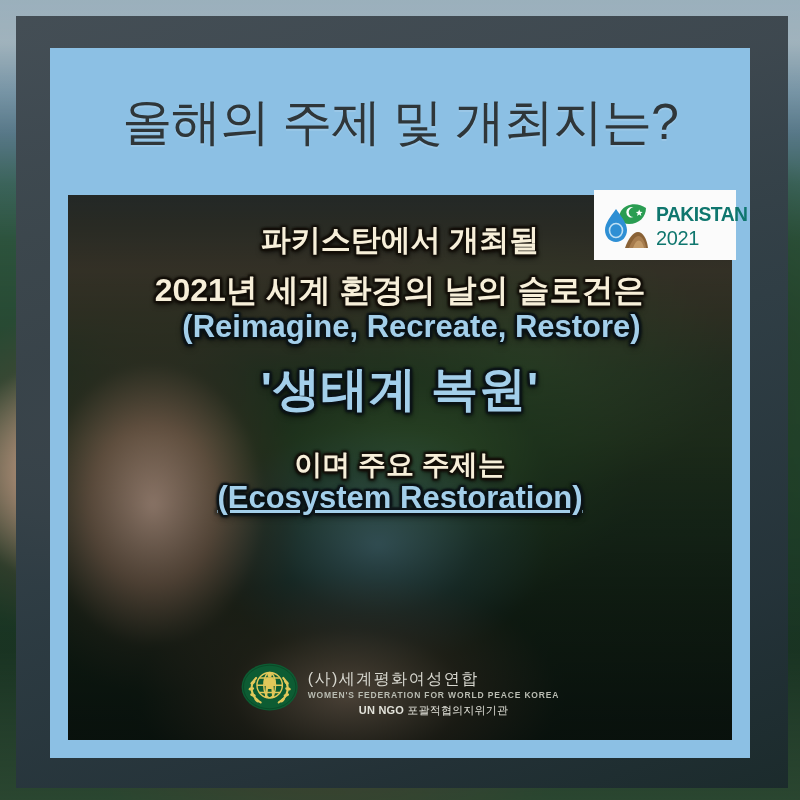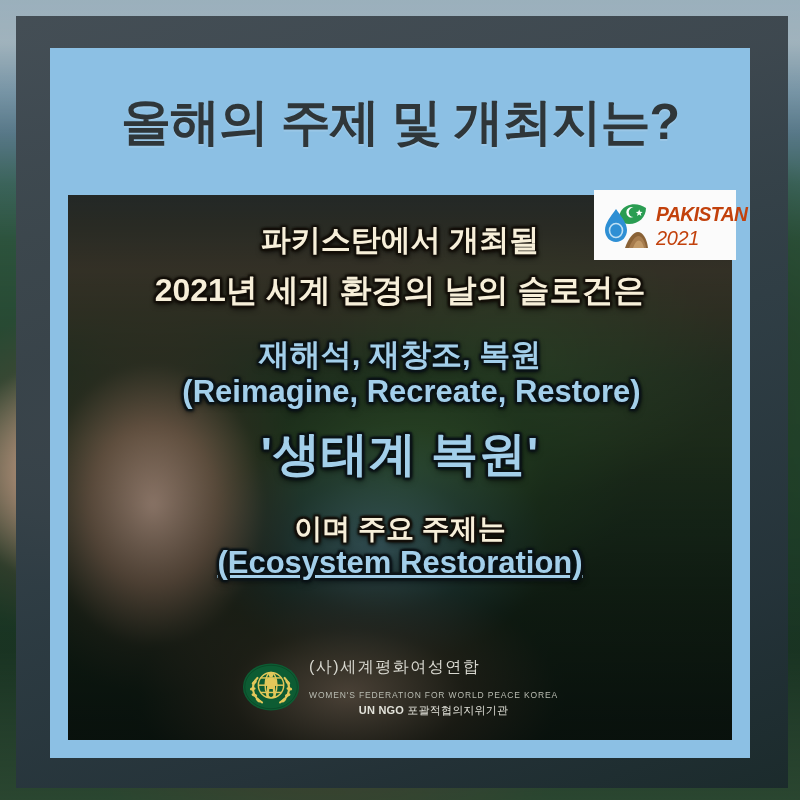--- a/index.html
+++ b/index.html
@@ -77,21 +77,21 @@
     left: 50px;
     top: 48px;
     width: 700px;
     height: 147px;
     display: flex;
     align-items: center;
     justify-content: center;
   }
   .poster-title {
     font-size: 50px;
-    font-weight: 700;
+    font-weight: 400;
     color: #2f3639;
     letter-spacing: -1px;
     line-height: 1;
     white-space: nowrap;
     text-shadow: 0 2px 0 rgba(255,255,255,0.12);
   }
 
   
   .content-panel {
     position: absolute;
@@ -181,22 +181,21 @@
     align-items: center;
     padding-left: 8px;
     box-sizing: border-box;
   }
   .pk-mark { width: 48px; height: 52px; flex: 0 0 auto; }
   .pk-words {
     margin-left: 6px;
     display: flex;
     flex-direction: column;
     line-height: 1;
-    color: #c2410c;
-    font-style: italic;
+    color: #0f766e;
   }
   .pk-name {
     font-size: 21px;
     font-weight: 700;
     letter-spacing: -0.6px;
     transform: scaleX(0.92);
     transform-origin: left center;
   }
   .pk-year {
     font-size: 21px;
@@ -225,24 +224,24 @@
     line-height: 1;
   }
   .wfwp-kr {
     font-size: 16px;
     font-weight: 500;
     color: #d8d8d0;
     letter-spacing: 1.5px;
   }
   .wfwp-en {
     font-size: 8.5px;
-    font-weight: 400;
+    font-weight: 700;
     color: #b9bcb2;
     letter-spacing: 0.85px;
-    margin-top: 16px;
+    margin-top: 4px;
   }
   .wfwp-un {
     font-size: 11px;
     font-weight: 700;
     color: #e2e2da;
     letter-spacing: 0.2px;
     margin-top: 6px;
     align-self: center;
   }
   .wfwp-un .un-tail { font-weight: 500; }
@@ -262,21 +261,20 @@
     <div class="poster-title">올해의 주제 및 개최지는?</div>
   </div>
 
   <div class="content-panel">
     <div class="panel-photo"></div>
     <div class="panel-veil"></div>
 
     <div class="text-block">
       <div class="ln cream l1">파키스탄에서 개최될</div>
       <div class="ln cream l2">2021년 세계 환경의 날의 슬로건은</div>
-      <div class="ln blue  l3">재해석,      재창조,       복원</div>
       <div class="ln blue  l4">(Reimagine, Recreate, Restore)</div>
       <div class="ln blue  l6">'생태계 복원'</div>
       <div class="ln cream l5">이며 주요 주제는</div>
       <div class="ln blue  l7">(Ecosystem Restoration)</div>
     </div>
 
     <div class="wfwp">
       <span class="wfwp-emblem">
         <svg viewBox="0 0 64 64" width="58" height="58">
           <ellipse cx="32" cy="32" rx="31" ry="26" fill="#0d5c33"></ellipse>

